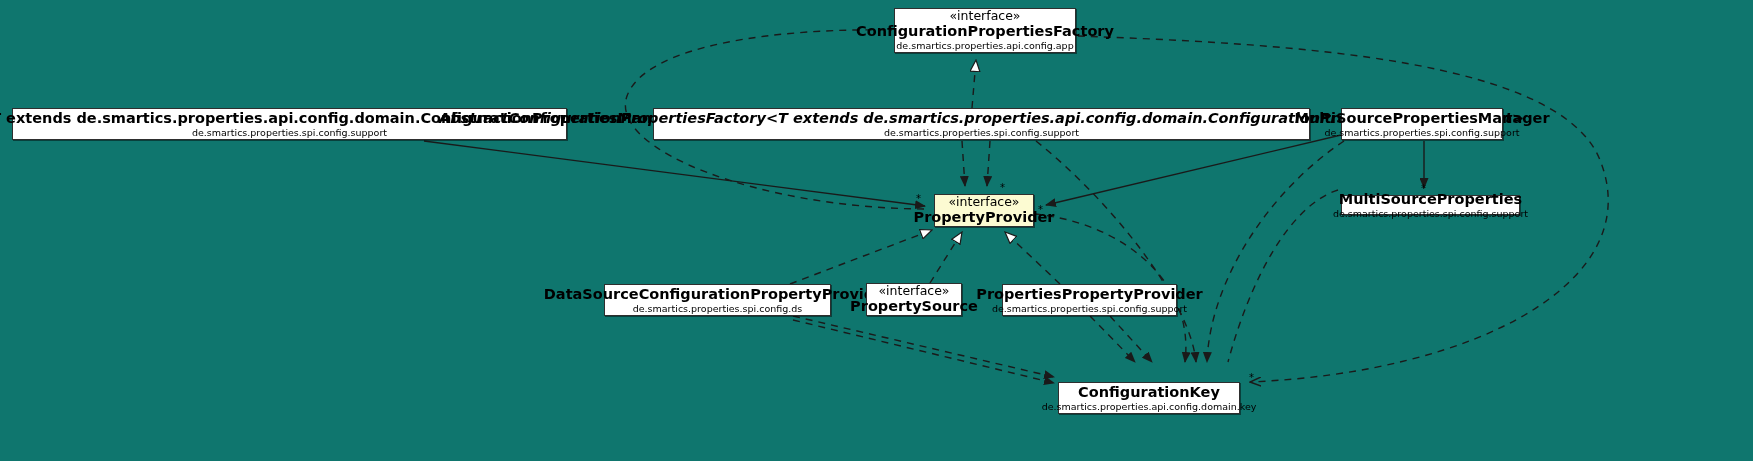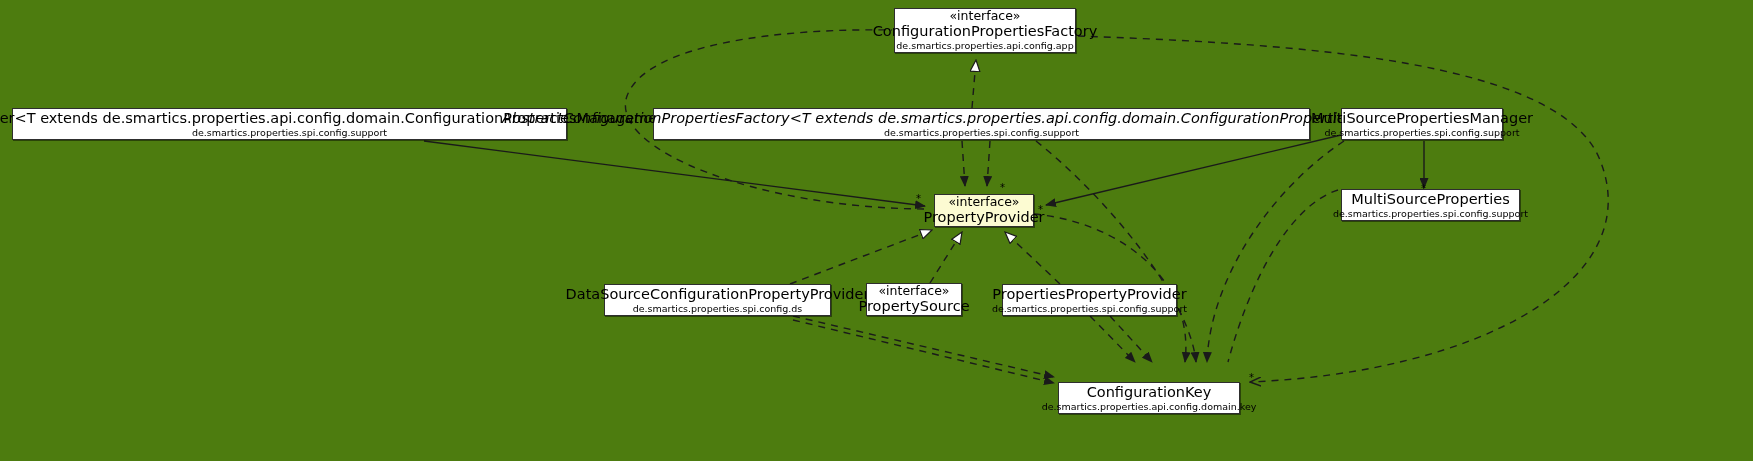--- a/index.html
+++ b/index.html
@@ -4,21 +4,21 @@
 <style>
   html, body {
     margin: 0;
     padding: 0;
     background: #ffffff;
   }
   #canvas {
     position: relative;
     width: 1753px;
     height: 461px;
-    background: #4d7c0f;
+    background: #0f766e;
     font-family: "DejaVu Sans", sans-serif;
     overflow: hidden;
   }
   svg.edges {
     position: absolute;
     left: 0;
     top: 0;
     width: 1753px;
     height: 461px;
     pointer-events: none;
@@ -43,20 +43,21 @@
   }
   .stereotype {
     font-size: 12.5px;
     color: #000;
     white-space: nowrap;
   }
   .nname {
     font-size: 14.5px;
     color: #000;
     white-space: nowrap;
+    font-weight: bold;
   }
   .nname.italic {
     font-style: italic;
   }
   .npkg {
     font-size: 9.5px;
     color: #000;
     white-space: nowrap;
     margin-top: 2px;
   }
@@ -139,21 +140,21 @@
   <div class="node" style="left:653px; top:108px; width:657px; height:32px;">
     <div class="nname italic">AbstractConfigurationPropertiesFactory&lt;T extends de.smartics.properties.api.config.domain.ConfigurationPropertiesManagement&gt;</div>
     <div class="npkg">de.smartics.properties.spi.config.support</div>
   </div>
 
   <div class="node" style="left:1341px; top:108px; width:162px; height:32px;">
     <div class="nname">MultiSourcePropertiesManager</div>
     <div class="npkg">de.smartics.properties.spi.config.support</div>
   </div>
 
-  <div class="node" style="left:1341px; top:189px; width:179px; height:32px;justify-content:center;">
+  <div class="node" style="left:1341px; top:195px; width:179px; height:20px;justify-content:center;">
     <div class="nname">MultiSourceProperties</div>
     <div class="npkg">de.smartics.properties.spi.config.support</div>
   </div>
 
   <div class="node highlight" style="left:934px; top:194px; width:100px; height:33px;">
     <div class="stereotype">«interface»</div>
     <div class="nname">PropertyProvider</div>
   </div>
 
   <div class="node" style="left:604px; top:284px; width:227px; height:32px;">

